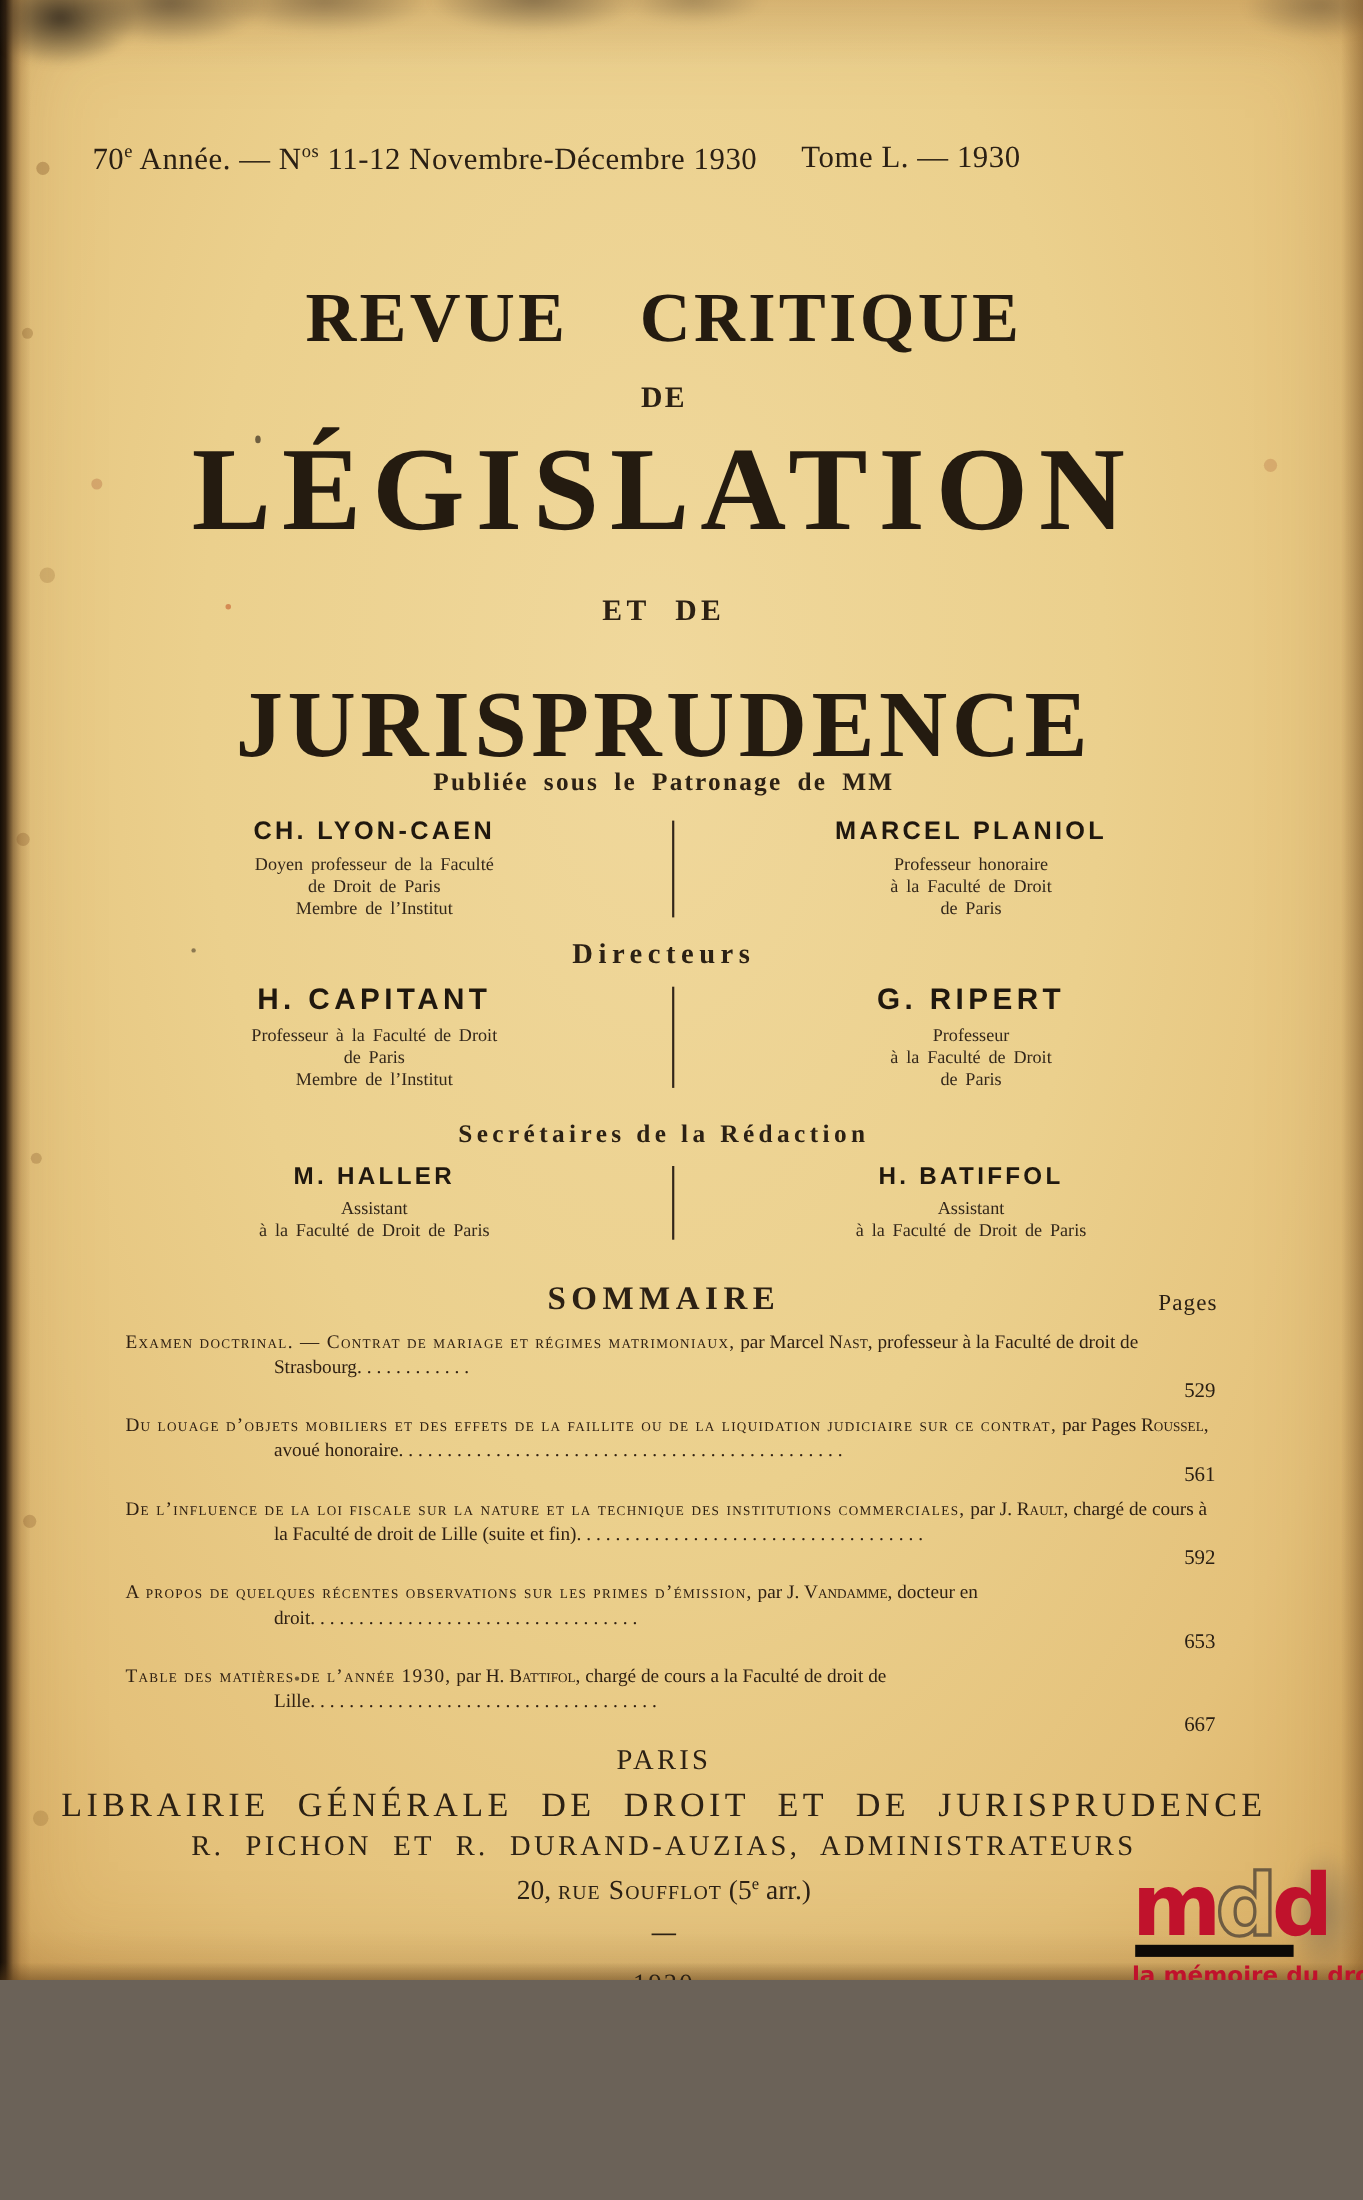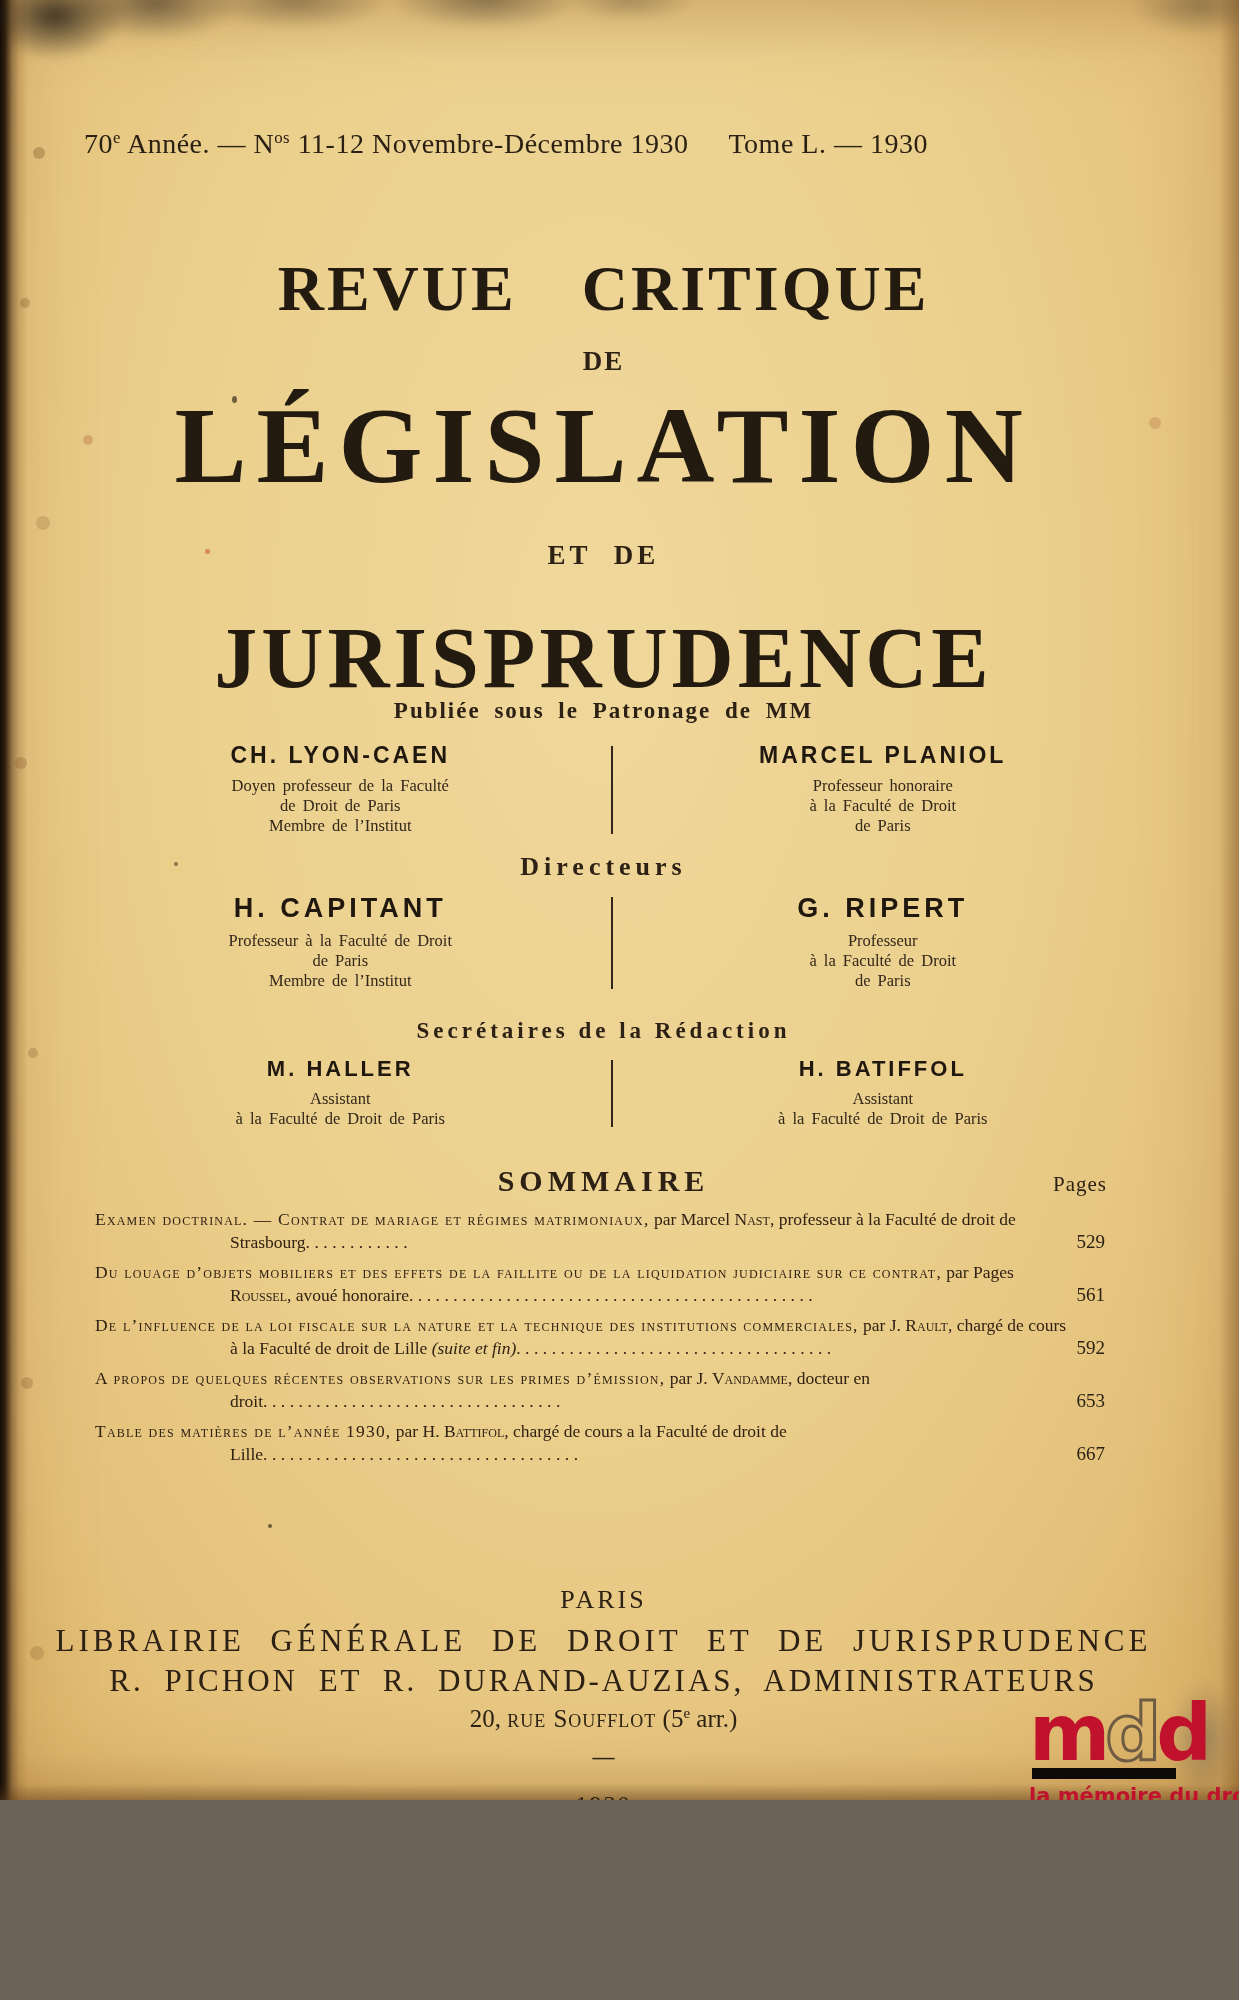--- a/index.html
+++ b/index.html
@@ -62,33 +62,33 @@
     color:#20180e;letter-spacing:3px;margin-bottom:7px;}
   .row-patrons{top:742px;}  .row-patrons .p-name{font-size:23px;}
   .row-directors{top:893px;}.row-directors .p-name{font-size:27px;letter-spacing:4px;}
   .row-secretaries{top:1056px;}.row-secretaries .p-name{font-size:22px;}
   .p-line{font-size:16.5px;line-height:20px;color:#33271a;word-spacing:3px;}
 
   
   .h-sommaire{top:1164px;font-size:30px;letter-spacing:5px;font-weight:600;}
   .pages-label{top:1172px;right:132px;font-size:21px;letter-spacing:1px;margin-left:34px;}
   .toc{top:1208px;left:95px;width:1016px;}
-  .toc-row{display:flex;align-items:flex-end;margin-bottom:7px;}
+  .toc-row{display:flex;align-items:flex-end;margin-bottom:7px;flex-direction:column;}
   .toc-text{width:862px;font-size:17.5px;line-height:23px;color:#302113;
     padding-left:135px;text-indent:-135px;}
   .toc-page{flex:1;text-align:right;font-size:19px;padding:0 6px 1px 0;color:#2b2014;}
   .seg-sc{font-variant:small-caps;letter-spacing:1.2px;}
   .seg-name{font-variant:small-caps;}
-  .seg-i{font-style:italic;}
+  .seg-i{}
   .seg-d{letter-spacing:4.5px;}
 
   
   .i-paris{top:1585px;font-size:26px;letter-spacing:3px;}
   .i-librairie{top:1623px;font-size:31px;letter-spacing:4px;word-spacing:14px;}
-  .i-pichon{top:1663px;font-size:31px;letter-spacing:3px;word-spacing:10px;}
+  .i-pichon{top:1663px;font-size:26px;letter-spacing:3px;word-spacing:10px;}
   .i-address{top:1705px;font-size:25px;}
   .i-address .sc{font-variant:small-caps;letter-spacing:1px;}
   .i-address sup{font-size:60%;vertical-align:super;}
   .i-dash{top:1744px;font-size:22px;font-weight:700;}
   .i-year{top:1774px;font-size:24px;letter-spacing:2px;margin-top:17px;}
 
   
   .wm{position:absolute;right:10px;bottom:-8px;width:200px;}
   .wm-shadow{position:absolute;right:0;bottom:0;width:70px;height:120px;
     background:radial-gradient(closest-side,rgba(115,100,80,.55),rgba(0,0,0,0));filter:blur(5px);}

